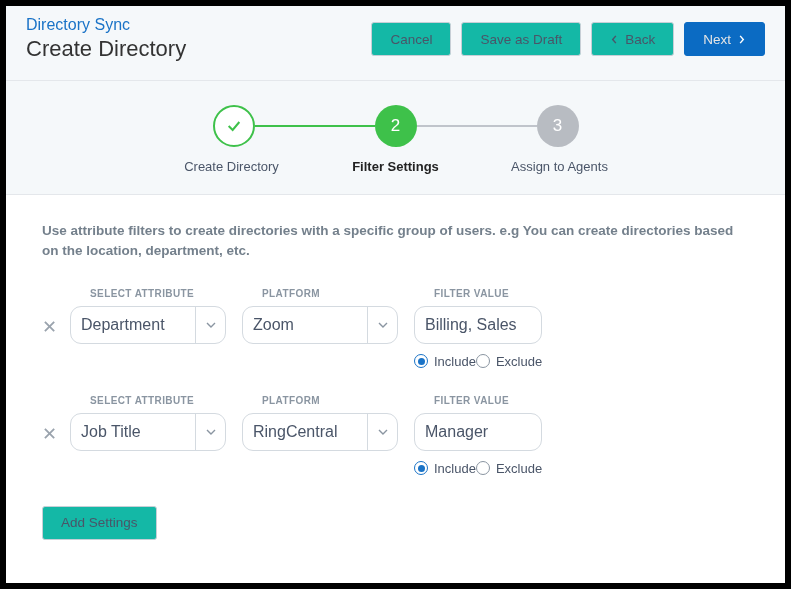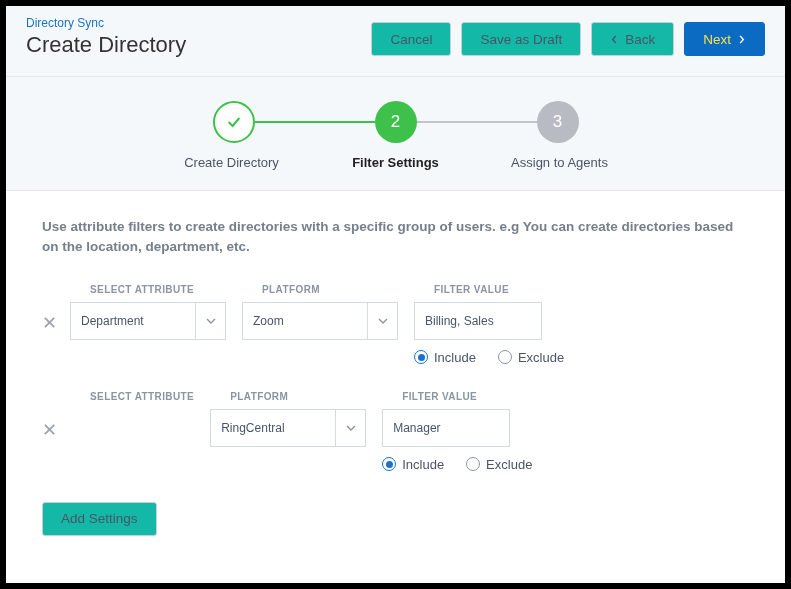--- a/index.html
+++ b/index.html
@@ -1,25 +1,25 @@
 <!DOCTYPE html>
 <html><head>
 <meta charset="utf-8">
 <style>
   * { box-sizing: border-box; margin: 0; padding: 0; font-family: -apple-system, BlinkMacSystemFont, "Segoe UI", Arial, sans-serif; }
   body { background: #000; padding: 6px; }
   .app { width: 779px; height: 577px; background: #fff; overflow: hidden; }
 
   .header { background: #f5f8fa; border-bottom: 1px solid #e4e7eb; padding: 10px 20px 18px 20px; display: flex; align-items: flex-start; }
   .hdr-left { flex: 1; }
-  .breadcrumb { font-size: 12px; color: #1a73c7; }
+  .breadcrumb { font-size: 16px; color: #1a73c7; }
   .title { font-size: 22px; color: #333; margin-top: 2px; font-weight: 400; }
   .hdr-actions { display: flex; gap: 10px; margin-top: 6px; }
   .btn { height: 34px; background: #14b8a6; border: 1px solid #c7cfd6; border-radius: 3px; font-size: 13.5px; color: #4a5568; padding: 0 18px; cursor: pointer; display: inline-flex; align-items: center; gap: 6px; }
-  .btn.primary { background: #0b6bc3; border-color: #0b6bc3; color: #fde047; }
+  .btn.primary { background: #0b6bc3; border-color: #0b6bc3; color: #e5e5e5; }
 
   .steps { background: #f5f8fa; border-bottom: 1px solid #e4e7eb; padding: 24px 0 20px 0; }
   .steps-row { display:flex; justify-content:center; align-items:center; }
   .stepcircle { width: 42px; height: 42px; border-radius: 50%; display:flex; align-items:center; justify-content:center; font-size: 17px; }
   .stepcircle.done { background:#fff; border:2px solid #3ec14a; color:#3ec14a; }
   .stepcircle.active { background:#3ec14a; color:#fff; }
   .stepcircle.pending { background:#b8bcc2; color:#fff; }
   .connector { width: 120px; height: 2px; }
   .connector.done { background:#3ec14a; }
   .connector.pending { background:#c0c4cb; }
@@ -29,25 +29,25 @@
 
   .content { padding: 26px 36px; }
   .desc { font-size: 13.5px; color: #74808c; line-height: 1.5; font-weight: bold; }
 
   .filter-row { display:flex; align-items:flex-start; margin-top: 26px; }
   .remove-col { width: 28px; padding-top: 30px; }
   .remove-x { font-size: 18px; color:#9aa3ad; cursor:pointer; line-height:1; }
   .fields { display:flex; gap: 16px; }
   .field {}
   .flabel { font-size: 10px; font-weight: 600; letter-spacing: 0.4px; color:#8a95a1; margin-bottom: 7px; margin-left: 20px; }
-  .select, .tinput { height: 38px; border:1px solid #d4dae0; border-radius:0; background:#fff; font-size:12px; color:#4a5568; padding: 0 10px; }
+  .select, .tinput { height: 38px; border:1px solid #d4dae0; border-radius:11px; background:#fff; font-size:16px; color:#4a5568; padding: 0 10px; }
   .select { width: 156px; display:flex; align-items:center; position:relative; cursor:pointer; }
   .select .caret { position:absolute; right:0; top:0; bottom:0; width:30px; border-left:1px solid #d4dae0; display:flex; align-items:center; justify-content:center; }
   .tinput { width: 128px; }
-  .radios { display:flex; gap: 22px; margin-top: 10px; font-size: 13px; color:#4a5568; }
+  .radios { display:flex; margin-top: 10px; font-size: 13px; color:#4a5568; }
   .radio { display:flex; align-items:center; gap:6px; cursor:pointer; }
   .rdot { width:14px; height:14px; border-radius:50%; border:1.5px solid #8a95a1; display:inline-flex; align-items:center; justify-content:center; }
   .rdot.on { border-color:#1a73c7; }
   .rdot.on::after { content:""; width:7px; height:7px; border-radius:50%; background:#1a73c7; }
 
   .add-attr { margin-top: 30px; }
   .caret svg { width:10px; height:10px; }
   .chev { display:inline-flex; }
 </style>
 </head>
@@ -148,20 +148,28 @@
       </div>
     </div>
 
     <div class="filter-row">
       <div class="remove-col">
         <span class="remove-x">✕</span>
       </div>
       <div class="fields">
         <div class="field">
           <div class="flabel">SELECT ATTRIBUTE</div>
+          <div class="select">
+            <span>Job Title</span>
+            <span class="caret">
+                <svg viewBox="0 0 10 10">
+                  <path d="M1 3 L5 7 L9 3" stroke="#8a95a1" stroke-width="1.4" fill="none"></path>
+                </svg>
+              </span>
+          </div>
         </div>
         <div class="field">
           <div class="flabel">PLATFORM</div>
           <div class="select">
             <span>RingCentral</span>
             <span class="caret">
                 <svg viewBox="0 0 10 10">
                   <path d="M1 3 L5 7 L9 3" stroke="#8a95a1" stroke-width="1.4" fill="none"></path>
                 </svg>
               </span>

